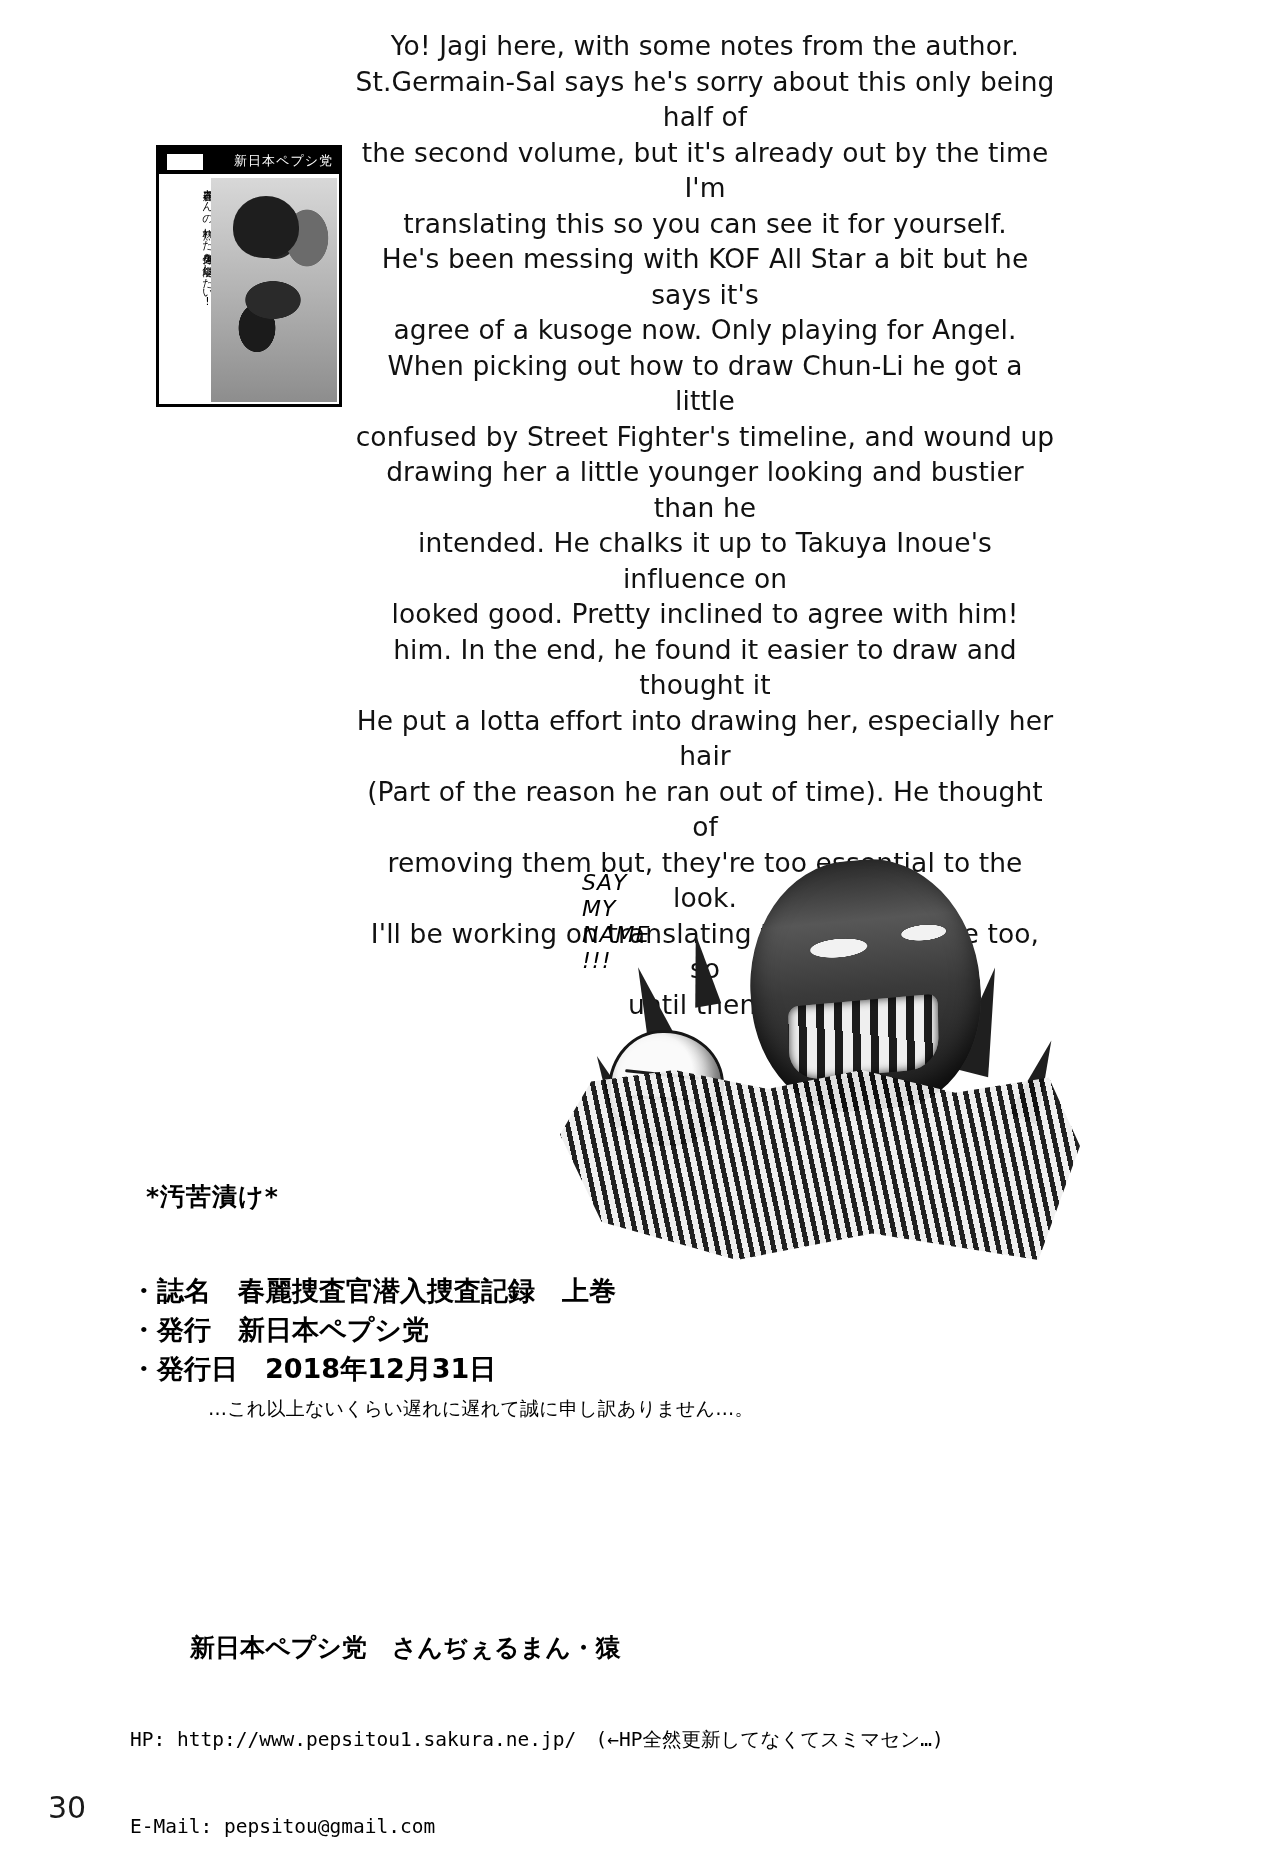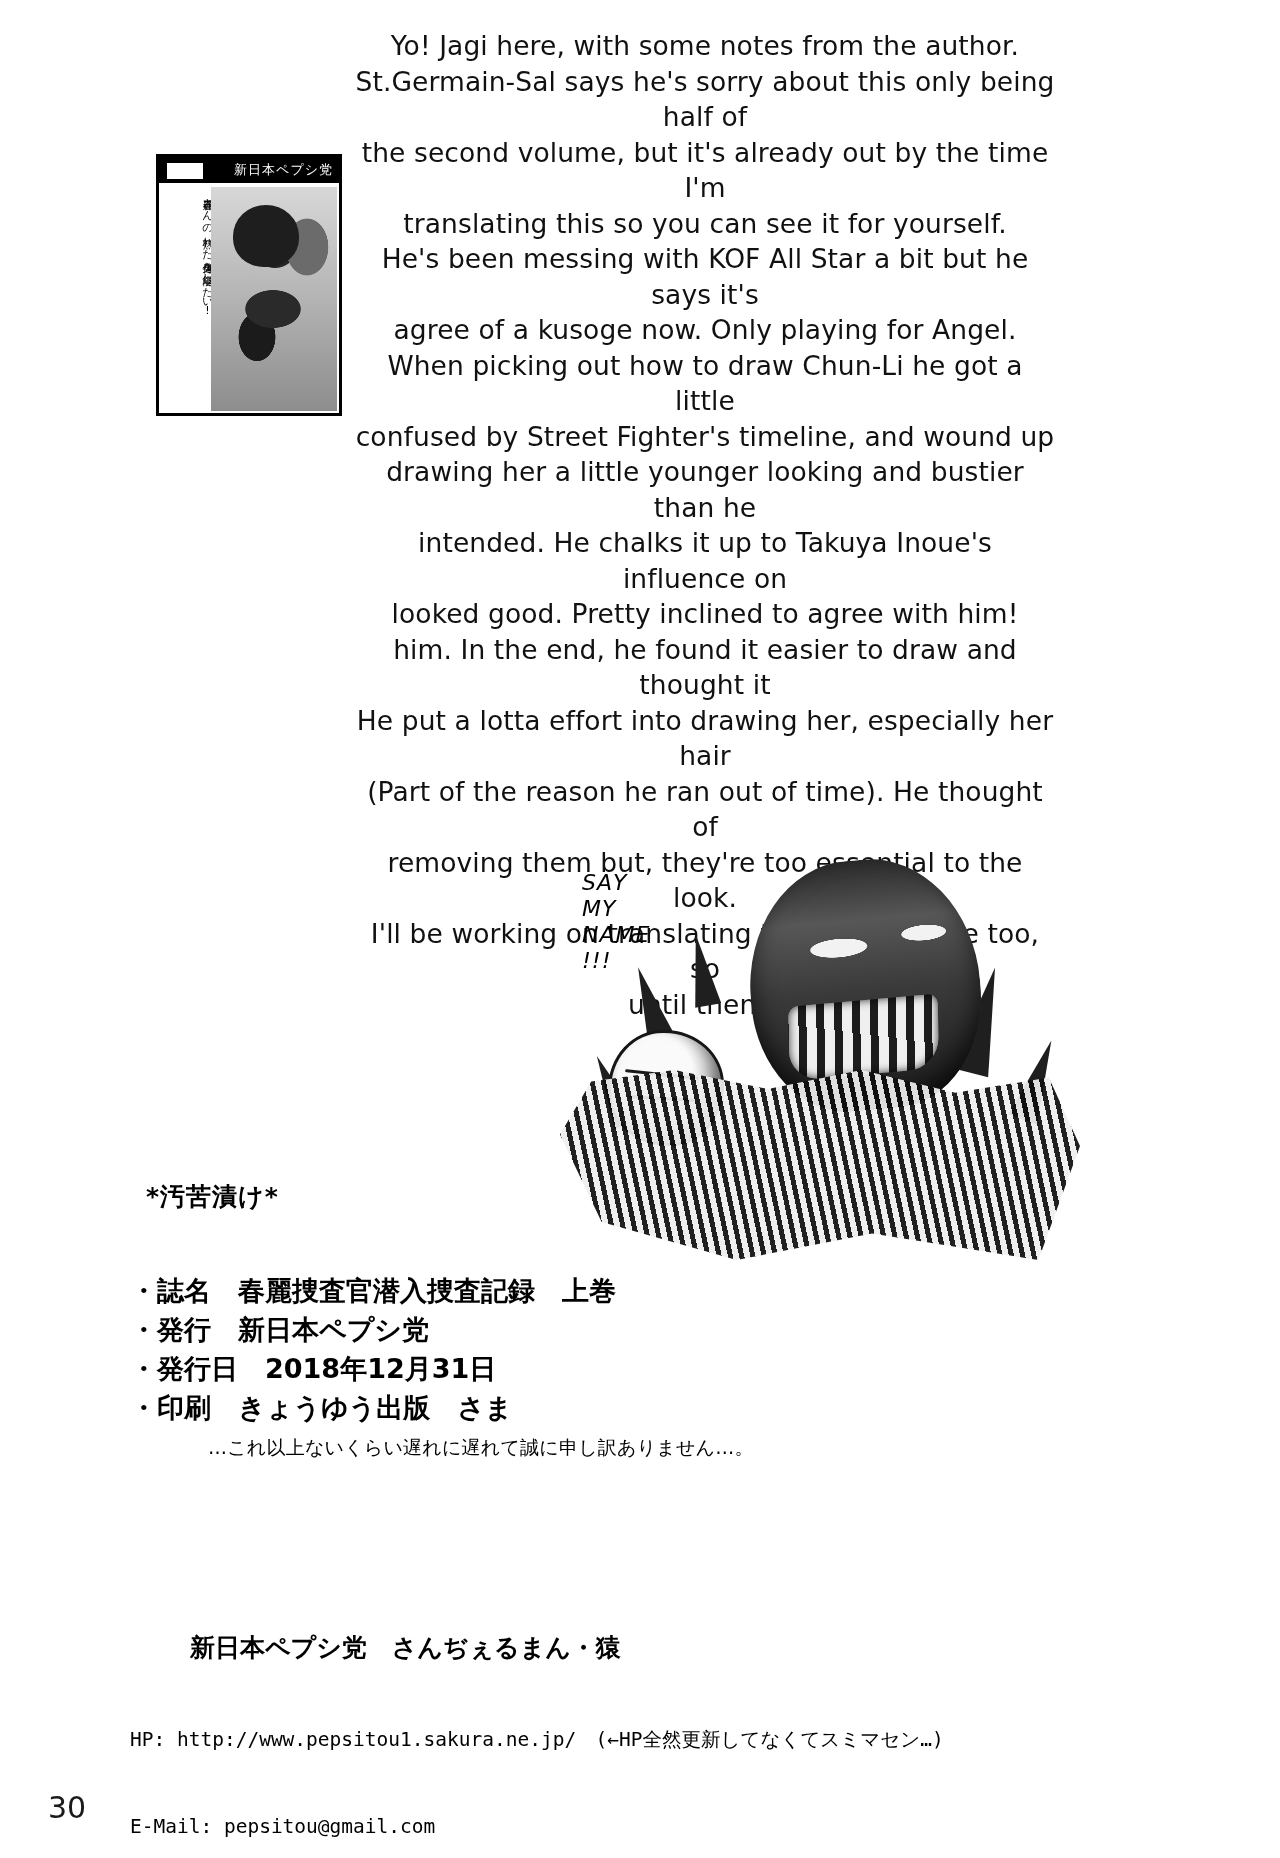--- a/index.html
+++ b/index.html
@@ -30,21 +30,21 @@
     color: #111111;
   }
   .note-block p {
     margin: 0;
   }
 
   
   .cover-thumb {
     position: absolute;
     left: 156px;
-    top: 154px;
+    top: 145px;
     width: 186px;
     height: 262px;
     border: 3px solid #000;
     background: #ffffff;
     box-sizing: border-box;
     overflow: hidden;
   }
   .cover-thumb .title-bar {
     position: absolute;
     left: 0; top: 0;
@@ -297,21 +297,20 @@
   <div class="fist"></div>
   <div class="cape"></div>
 </div>
 
 <div class="section-heading">*汚苦漬け*</div>
 
 <div class="colophon">
   <div class="row">・誌名　春麗捜査官潜入捜査記録　上巻</div>
   <div class="row">・発行　新日本ペプシ党</div>
   <div class="row">・発行日　2018年12月31日</div>
-  <div class="row">・印刷　きょうゆう出版　さま</div>
   <div class="apology">…これ以上ないくらい遅れに遅れて誠に申し訳ありません…。</div>
 </div>
 
 <div class="contact">
   <div class="circle-name">新日本ペプシ党　さんぢぇるまん・猿</div>
   <div>HP: http://www.pepsitou1.sakura.ne.jp/　(←HP全然更新してなくてスミマセン…)</div>
   <div>E-Mail: pepsitou@gmail.com</div>
   
   
   

